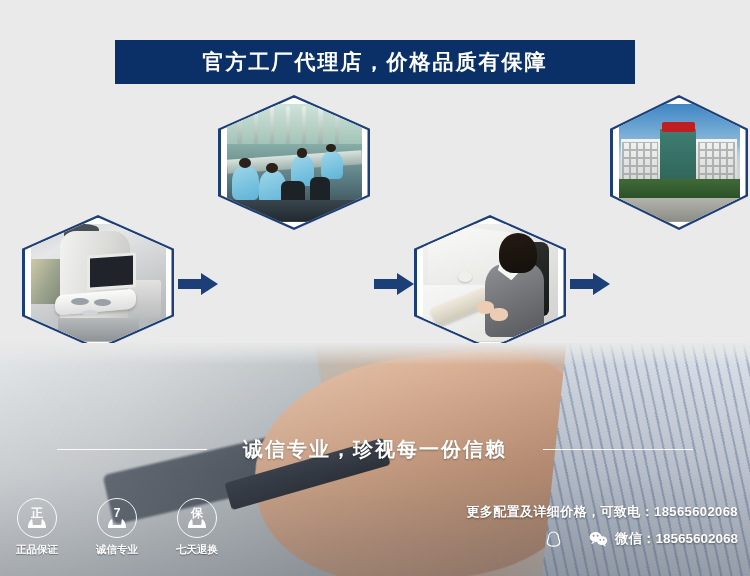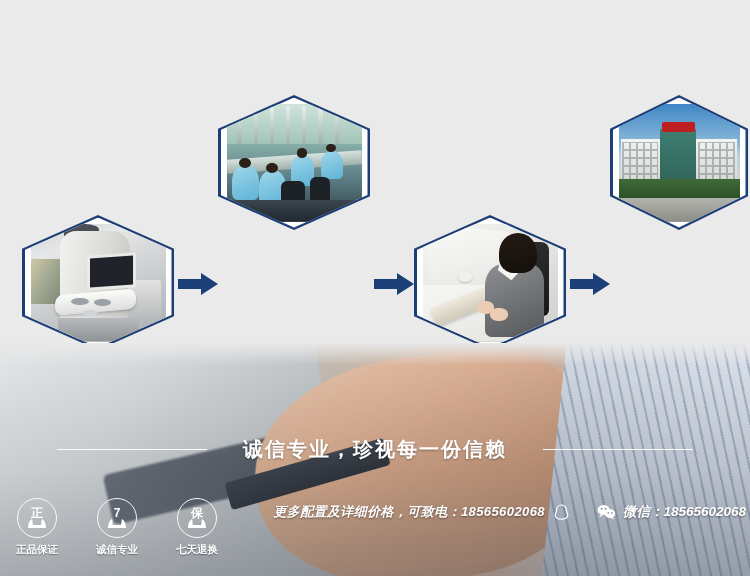--- a/index.html
+++ b/index.html
@@ -317,38 +317,40 @@
     position:absolute; top:8px;
   }
   .badge-hands { position:absolute; bottom:8px; width:22px; height:11px; }
   .badge-label {
     color:#ffffff; font-size:10.5px; font-weight:bold; white-space:nowrap;
     text-shadow:0 1px 1px rgba(0,0,0,.4);
   }
 
   
   .contact {
-    position:absolute; right:4px; top:160px;
-    display:flex; flex-direction:row; align-items:flex-end; gap:9px;
+    position:absolute; right:12px; top:160px;
+    display:flex; flex-direction:column; align-items:flex-end; gap:9px;
     color:#ffffff;
     text-shadow:0 1px 2px rgba(0,0,0,.45);
-    font-style:italic;
   }
   .contact-line1 { font-size:13px; font-weight:bold; letter-spacing:.4px; white-space:nowrap; }
   .contact-line2 { display:flex; align-items:center; gap:7px; font-size:13.5px; font-weight:bold; white-space:nowrap; }
   .ic { display:inline-flex; align-items:center; }
   .sep { display:inline-block; width:14px; }
 </style>
 </head>
 <body>
 
 <div class="page">
 
   <div class="top-area">
 
+    <div class="banner">
+      <span class="banner-text">官方工厂代理店，价格品质有保障</span>
+    </div>
 
     <div class="hex-flow">
 
       <div class="hex-wrap" style="left:22px; top:120px; width:152px; height:135px;">
         <div class="hex">
           <div class="hex-inner">
             <div class="hex-photo ph-machine">
               <div class="glass"></div>
               <div class="arm"></div>
               <div class="body1"></div>

